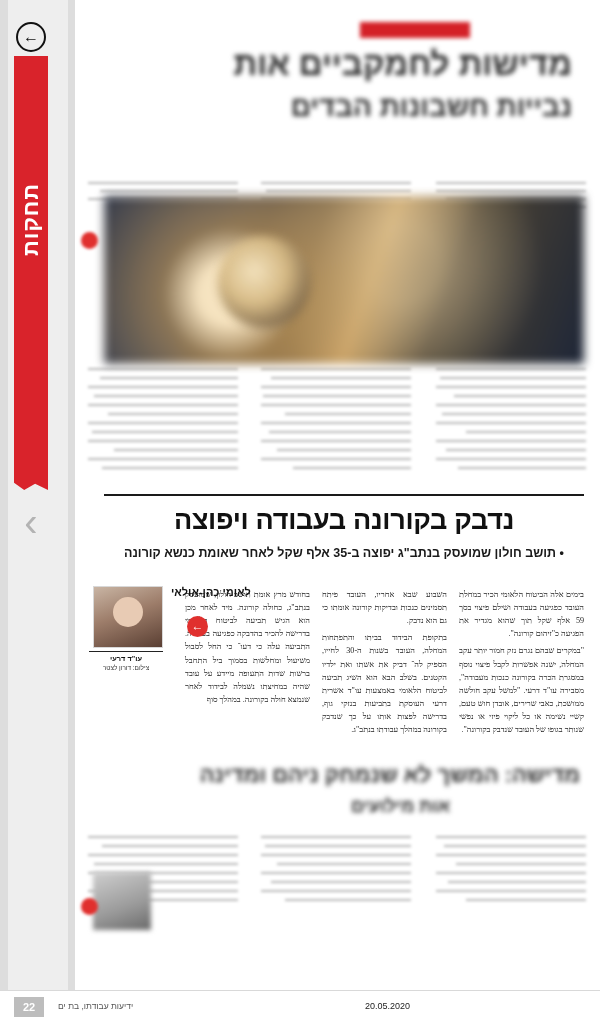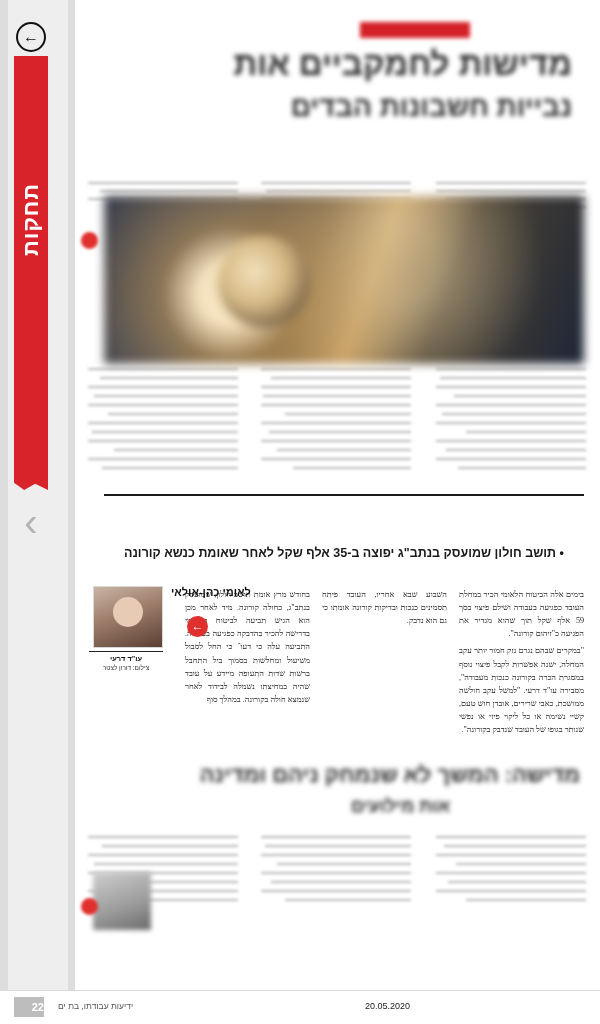--- a/index.html
+++ b/index.html
@@ -279,20 +279,21 @@
     color: #555;
   }
   .footer-page {
     position: absolute;
     top: 6px; left: 14px;
     width: 30px; height: 20px;
     background: #bdbdbd;
     color: #fff;
     font-size: 11px;
     font-weight: bold;
+    text-align: center;
     line-height: 20px;
   }
 
   
   .rail {
     position: absolute;
     top: 0; left: 0;
     width: 75px; height: 1024px;
     background: #dddddd;
   }
@@ -418,33 +419,35 @@
       <div class="ln" style="top:267px;right:348px;width:124px"></div>
       <div class="ln" style="top:276px;right:348px;width:150px"></div>
       <div class="ln" style="top:285px;right:348px;width:136px"></div>
     </div>
 
     <div class="photo"></div>
     <div class="photo-dial"></div>
     <div class="red-dot-1"></div>
 
     <div class="rule-top"></div>
+    <div class="headline">נדבק בקורונה בעבודה ויפוצה</div>
     <div class="subhead">
       <span>•</span>
       <span>תושב חולון שמועסק בנתב"ג יפוצה ב-35 אלף שקל לאחר שאומת כנשא קורונה</span><br>
     </div>
     <div class="byline">לאומי כהן-אולאי</div>
 
     <div class="cols">
       <div class="col">
         <p>בימים אלה הביטוח הלאומי הכיר במחלת העובד כפגיעה בעבודה ושילם פיצוי בסך 59 אלף שקל תוך שהוא מגדיר את הפגיעה כ"זיהום קורונה".</p>
         <p>"במקרים שבהם נגרם נזק חמור יותר עקב המחלה, ישנה אפשרות לקבל פיצוי נוסף במסגרת הכרה בקורונה כנכות מעבודה", מסבירה עו"ד דרעי. "למשל עקב חולשה ממושכת, כאבי שרירים, אובדן חוש טעם, קשיי נשימה או כל ליקוי פיזי או נפשי שנותר בגופו של העובד שנדבק בקורונה".</p>
       </div>
       <div class="col">
         <p>השבוע שבא אחריו, העובד פיתח תסמינים כנכות ובדיקות קורונה אומתו כי גם הוא נדבק.</p>
+        <p>בתקופת הבידוד בביתו והתפתחות המחלה, העובד בשנות ה-30 לחייו, הספיק לה־ דביק את אשתו ואת ילדיו הקטנים. בשלב הבא הוא השיג תביעה לביטוח הלאומי באמצעות עו"ד אשרית דרעי העוסקת בתביעות בנזקי גוף, בדרישה לפצות אותו על כך שנדבק בקורונה במהלך עבודתו בנתב"ג.</p>
       </div>
       <div class="col">
         <p>בחודש מרץ אומת תושב חולון, שמועסק בנתב"ג, כחולה קורונה. מיד לאחר מכן הוא הגיש תביעה לביטוח הלאומי בדרישה להכיר בהדבקה כפגיעה בעבודה. התביעה עלה כי דעו־ כי החל לסבול משיעול ומחלשות בסמוך ביל התחבל ברשות שדות התעופה מיידע על עובד שהיה במחיצתו נשמלה לבידוד לאחר שנמצא חולה בקורונה. במהלך סוף</p>
       </div>
     </div>
 
     <div class="circle-arrow">←</div>
 
     <div class="author-card">
       <div class="author-photo"></div>

